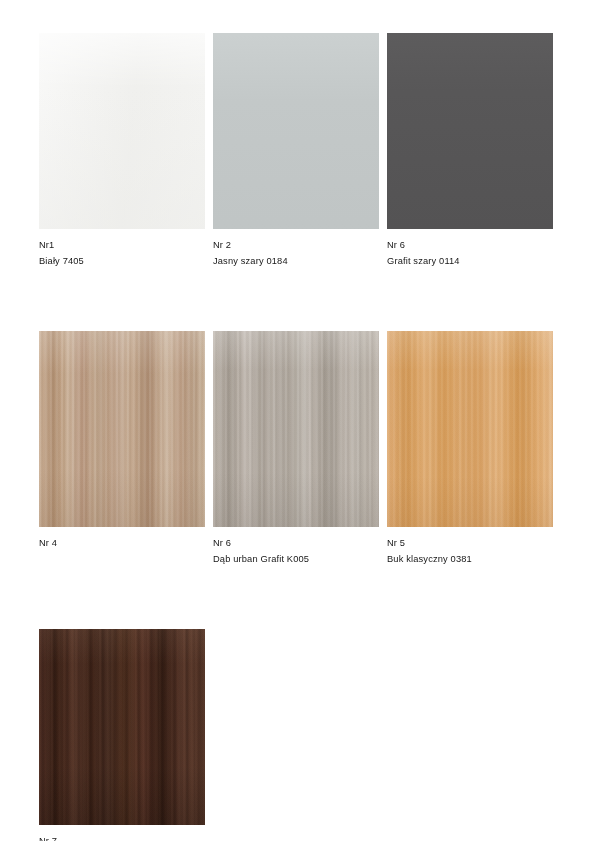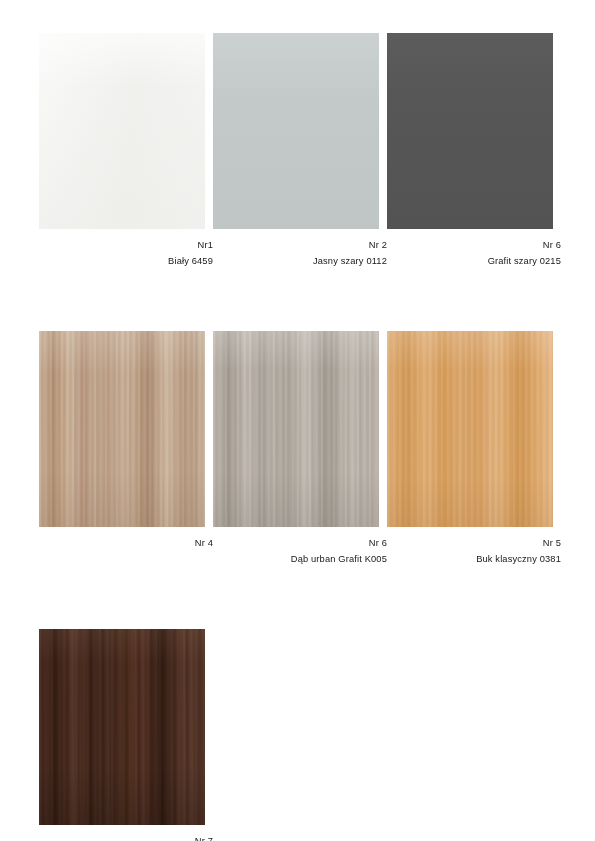--- a/index.html
+++ b/index.html
@@ -1,15 +1,15 @@
 <!DOCTYPE html>
 <html><head>
 <meta charset="utf-8">
 <style>
-  * { box-sizing: border-box; text-align: right; }
+  * { box-sizing: border-box; }
   html, body {
     margin: 0;
     padding: 0;
     background: #ffffff;
   }
   body {
     width: 595px;
     height: 841px;
     position: relative;
     font-family: "Liberation Sans", sans-serif;
@@ -251,37 +251,37 @@
 <div class="sheet">
 
   <div class="grid">
 
     <div class="row row-1">
 
       <div class="cell">
         <div class="swatch sw-white"></div>
         <div class="caption">
           <span class="nr">Nr1</span>
-          <span class="name">Biały 6459</span>
+          <span class="name">Biały 7405</span>
         </div>
       </div>
 
       <div class="cell">
         <div class="swatch sw-lightgray"></div>
         <div class="caption">
           <span class="nr">Nr 2</span>
-          <span class="name">Jasny szary 0112</span>
+          <span class="name">Jasny szary 0184</span>
         </div>
       </div>
 
       <div class="cell">
         <div class="swatch sw-graphite"></div>
         <div class="caption">
           <span class="nr">Nr 6</span>
-          <span class="name">Grafit szary 0215</span>
+          <span class="name">Grafit szary 0114</span>
         </div>
       </div>
 
     </div>
 
     <div class="row-gap"></div>
 
     <div class="row row-2">
 
       <div class="cell">

